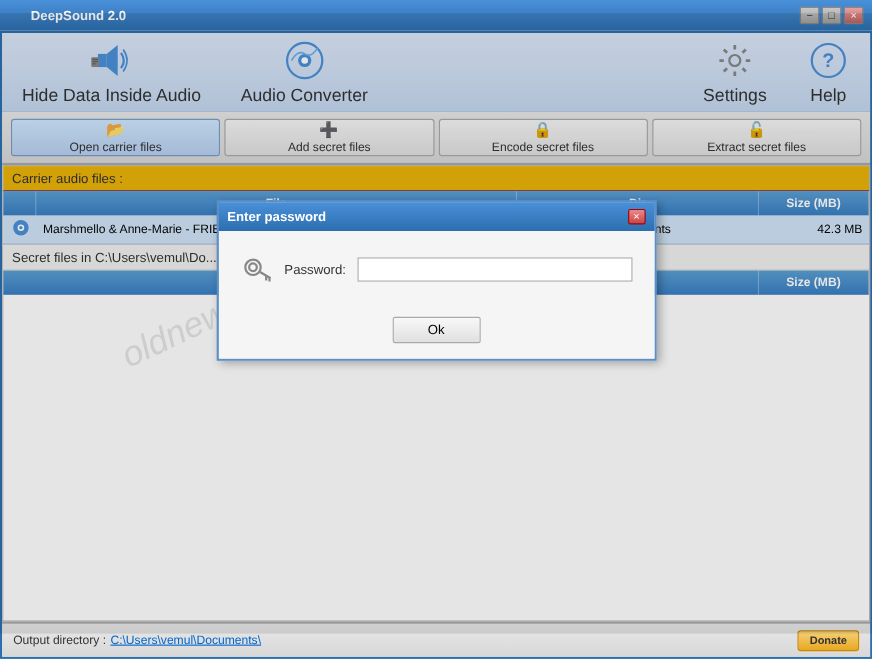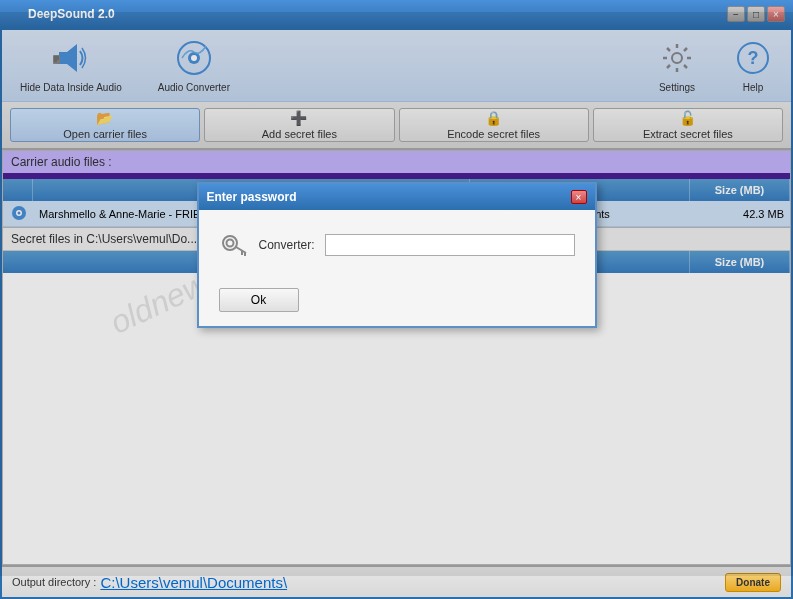--- a/index.html
+++ b/index.html
@@ -78,21 +78,21 @@
       border-radius: 3px;
     }
     .toolbar-icon {
       width: 40px;
       height: 40px;
       display: flex;
       align-items: center;
       justify-content: center;
     }
     .toolbar-label {
-      font-size: 10px;
+      font-size: 16px;
       color: #333;
       text-align: center;
       white-space: nowrap;
     }
 
     
     .action-bar {
       background: linear-gradient(to bottom, #e8e8e8, #d8d8d8);
       border-bottom: 2px solid #aaa;
       padding: 6px 8px;
@@ -121,22 +121,22 @@
     }
     .action-btn-icon {
       font-size: 14px;
     }
 
     
     .section-label {
       padding: 4px 8px;
       font-size: 12px;
       color: #333;
-      background: #c4b5fd;
-      border-bottom: 6px solid #4c1d95;
+      background: #eab308;
+      border-bottom: 1px solid #4c1d95;
     }
 
     
     .table-header {
       display: grid;
       grid-template-columns: 30px 1fr 220px 100px;
       background: linear-gradient(to bottom, #5a9fd4, #3a7fc4);
       color: white;
       font-size: 11px;
       font-weight: bold;
@@ -226,21 +226,21 @@
       justify-content: space-between;
       flex-shrink: 0;
     }
     .output-label {
       font-size: 11px;
       color: #333;
     }
     .output-link {
       color: #0066cc;
       text-decoration: underline;
-      font-size: 15px;
+      font-size: 11px;
       cursor: pointer;
     }
     .donate-btn {
       background: linear-gradient(to bottom, #f5d078, #e8a820);
       border: 1px solid #c88800;
       border-radius: 3px;
       padding: 3px 10px;
       font-size: 10px;
       color: #333;
       cursor: pointer;
@@ -322,21 +322,21 @@
     .password-input {
       flex: 1;
       height: 22px;
       border: 1px solid #aaa;
       padding: 2px 4px;
       font-size: 12px;
       background: white;
     }
     .dialog-buttons {
       display: flex;
-      justify-content: space-between;
+      justify-content: center;
       gap: 10px;
       margin-top: 28px;
     }
     .dialog-btn {
       width: 80px;
       height: 24px;
       border: 1px solid #aaa;
       background: linear-gradient(to bottom, #f8f8f8, #e0e0e0);
       cursor: pointer;
       font-size: 12px;
@@ -509,21 +509,21 @@
         <div class="password-row">
           <div class="key-icon">
             <svg width="28" height="28" viewBox="0 0 28 28">
               <circle cx="10" cy="12" r="7" fill="none" stroke="#888" stroke-width="2"></circle>
               <circle cx="10" cy="12" r="3.5" fill="none" stroke="#888" stroke-width="2"></circle>
               <line x1="16" y1="16" x2="26" y2="22" stroke="#888" stroke-width="2"></line>
               <line x1="22" y1="20" x2="22" y2="24" stroke="#888" stroke-width="2"></line>
               <line x1="25" y1="22" x2="25" y2="25" stroke="#888" stroke-width="2"></line>
             </svg>
           </div>
-          <span class="password-label">Converter:</span>
+          <span class="password-label">Password:</span>
           <input class="password-input" type="password" value="" style="">
         </div>
         <div class="dialog-buttons">
           <button class="dialog-btn">Ok</button>
         </div>
       </div>
     </div>
   </div>
 
 </div>

